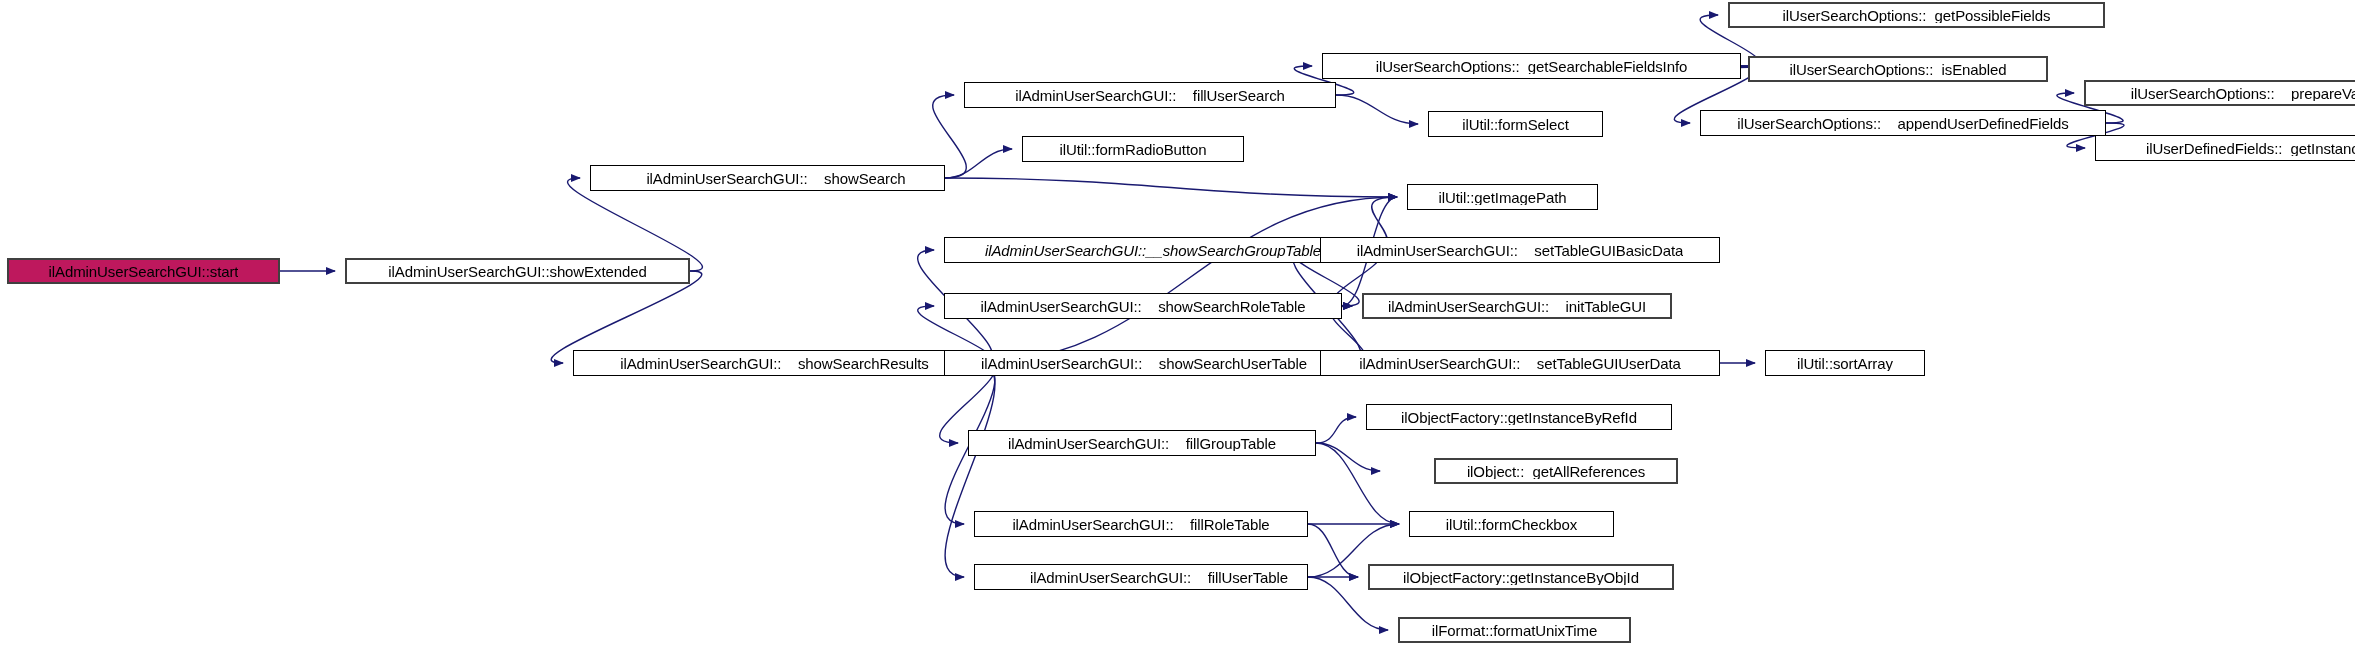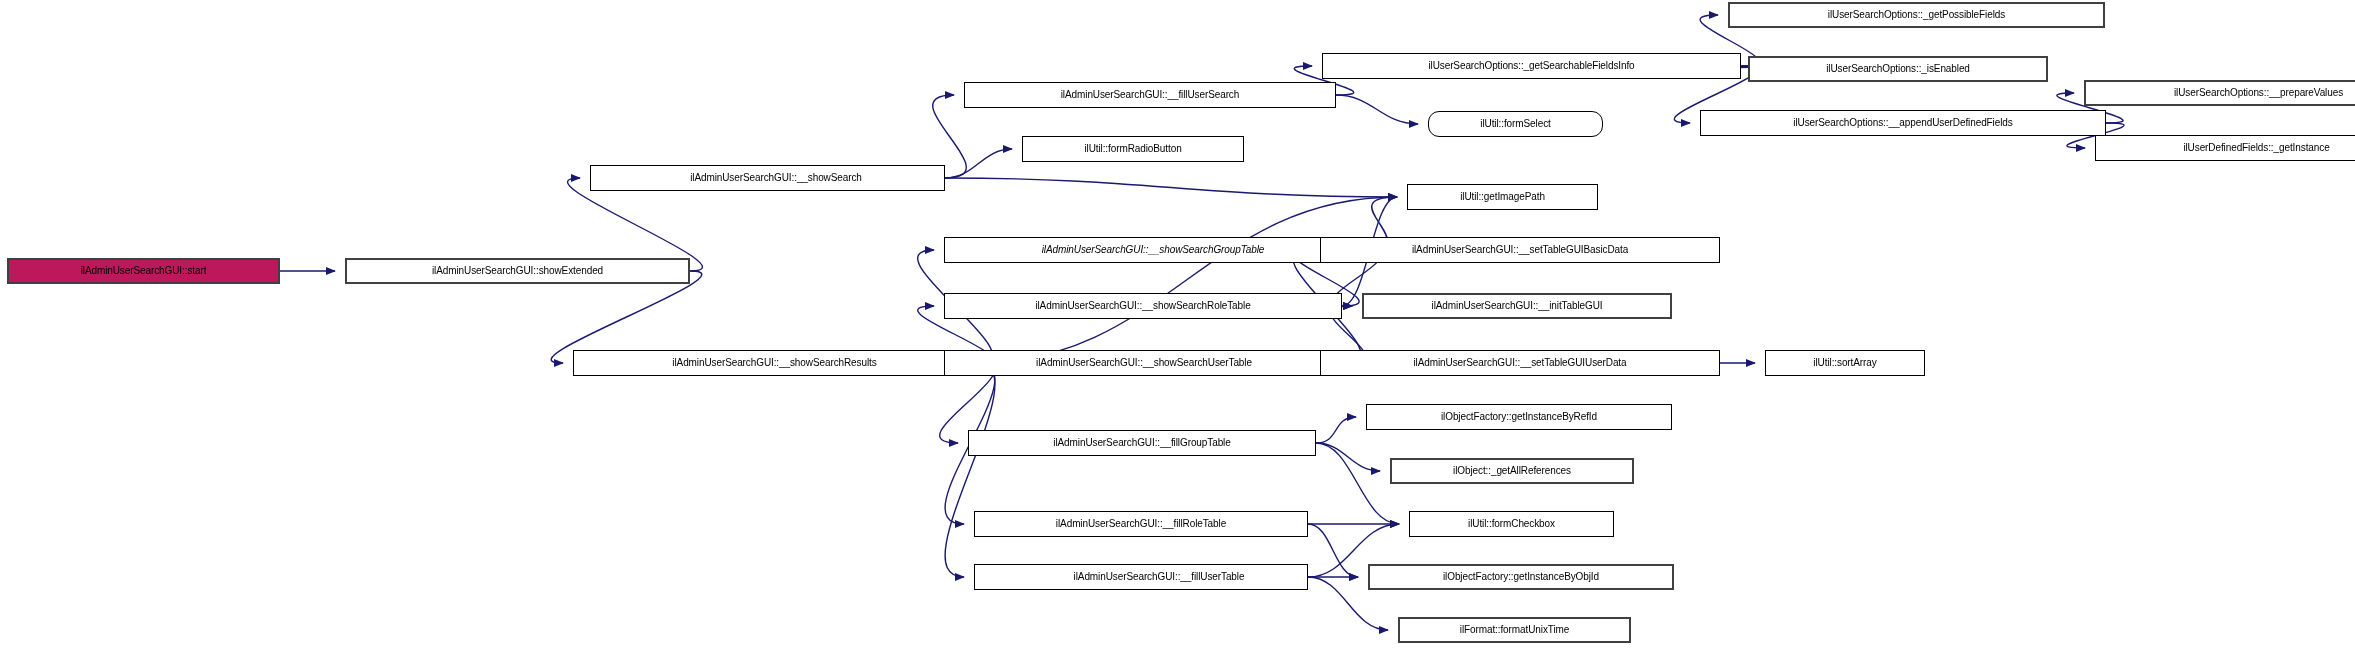--- a/index.html
+++ b/index.html
@@ -26,21 +26,21 @@
   }
   .node {
     position: absolute;
     box-sizing: border-box;
     display: flex;
     align-items: center;
     justify-content: center;
     border: 1px solid #000000;
     background: #ffffff;
     color: #000000;
-    font-size: 10px;
+    font-size: 15px;
     line-height: 1;
     white-space: nowrap;
     padding: 0 8px;
     height: 26px;
     cursor: default;
     letter-spacing: -0.1px;
   }
   .node.highlight {
     background: #be185d;
     border-color: #404040;
@@ -121,21 +121,21 @@
       </div>
       <div class="node" style="left: 964px; top: 82px; width: 372px;">
         <span class="node-label">ilAdminUserSearchGUI::__fillUserSearch</span>
       </div>
       <div class="node" style="left: 1022px; top: 136px; width: 222px;">
         <span class="node-label">ilUtil::formRadioButton</span>
       </div>
       <div class="node" style="left: 1322px; top: 53px; width: 419px;">
         <span class="node-label">ilUserSearchOptions::_getSearchableFieldsInfo</span>
       </div>
-      <div class="node" style="left: 1428px; top: 111px; width: 175px; border-radius: 11px;">
+      <div class="node" style="left: 1428px; top: 111px; width: 175px;">
         <span class="node-label">ilUtil::formSelect</span>
       </div>
       <div class="node thick" style="left: 1728px; top: 2px; width: 377px;">
         <span class="node-label">ilUserSearchOptions::_getPossibleFields</span>
       </div>
       <div class="node thick" style="left: 1748px; top: 56px; width: 300px;">
         <span class="node-label">ilUserSearchOptions::_isEnabled</span>
       </div>
       <div class="node" style="left: 1700px; top: 110px; width: 406px;">
         <span class="node-label">ilUserSearchOptions::__appendUserDefinedFields</span>
@@ -169,21 +169,21 @@
       </div>
       <div class="node" style="left: 1765px; top: 350px; width: 160px;">
         <span class="node-label">ilUtil::sortArray</span>
       </div>
       <div class="node" style="left: 968px; top: 430px; width: 348px;">
         <span class="node-label">ilAdminUserSearchGUI::__fillGroupTable</span>
       </div>
       <div class="node" style="left: 1366px; top: 404px; width: 306px;">
         <span class="node-label">ilObjectFactory::getInstanceByRefId</span>
       </div>
-      <div class="node thick" style="left: 1390px; top: 458px; width: 244px;">
+      <div class="node thick" style="left: 1434px; top: 458px; width: 244px;">
         <span class="node-label">ilObject::_getAllReferences</span>
       </div>
       <div class="node" style="left: 974px; top: 511px; width: 334px;">
         <span class="node-label">ilAdminUserSearchGUI::__fillRoleTable</span>
       </div>
       <div class="node" style="left: 1409px; top: 511px; width: 205px;">
         <span class="node-label">ilUtil::formCheckbox</span>
       </div>
       <div class="node" style="left: 974px; top: 564px; width: 334px; padding-left: 44px;">
         <span class="node-label">ilAdminUserSearchGUI::__fillUserTable</span>

